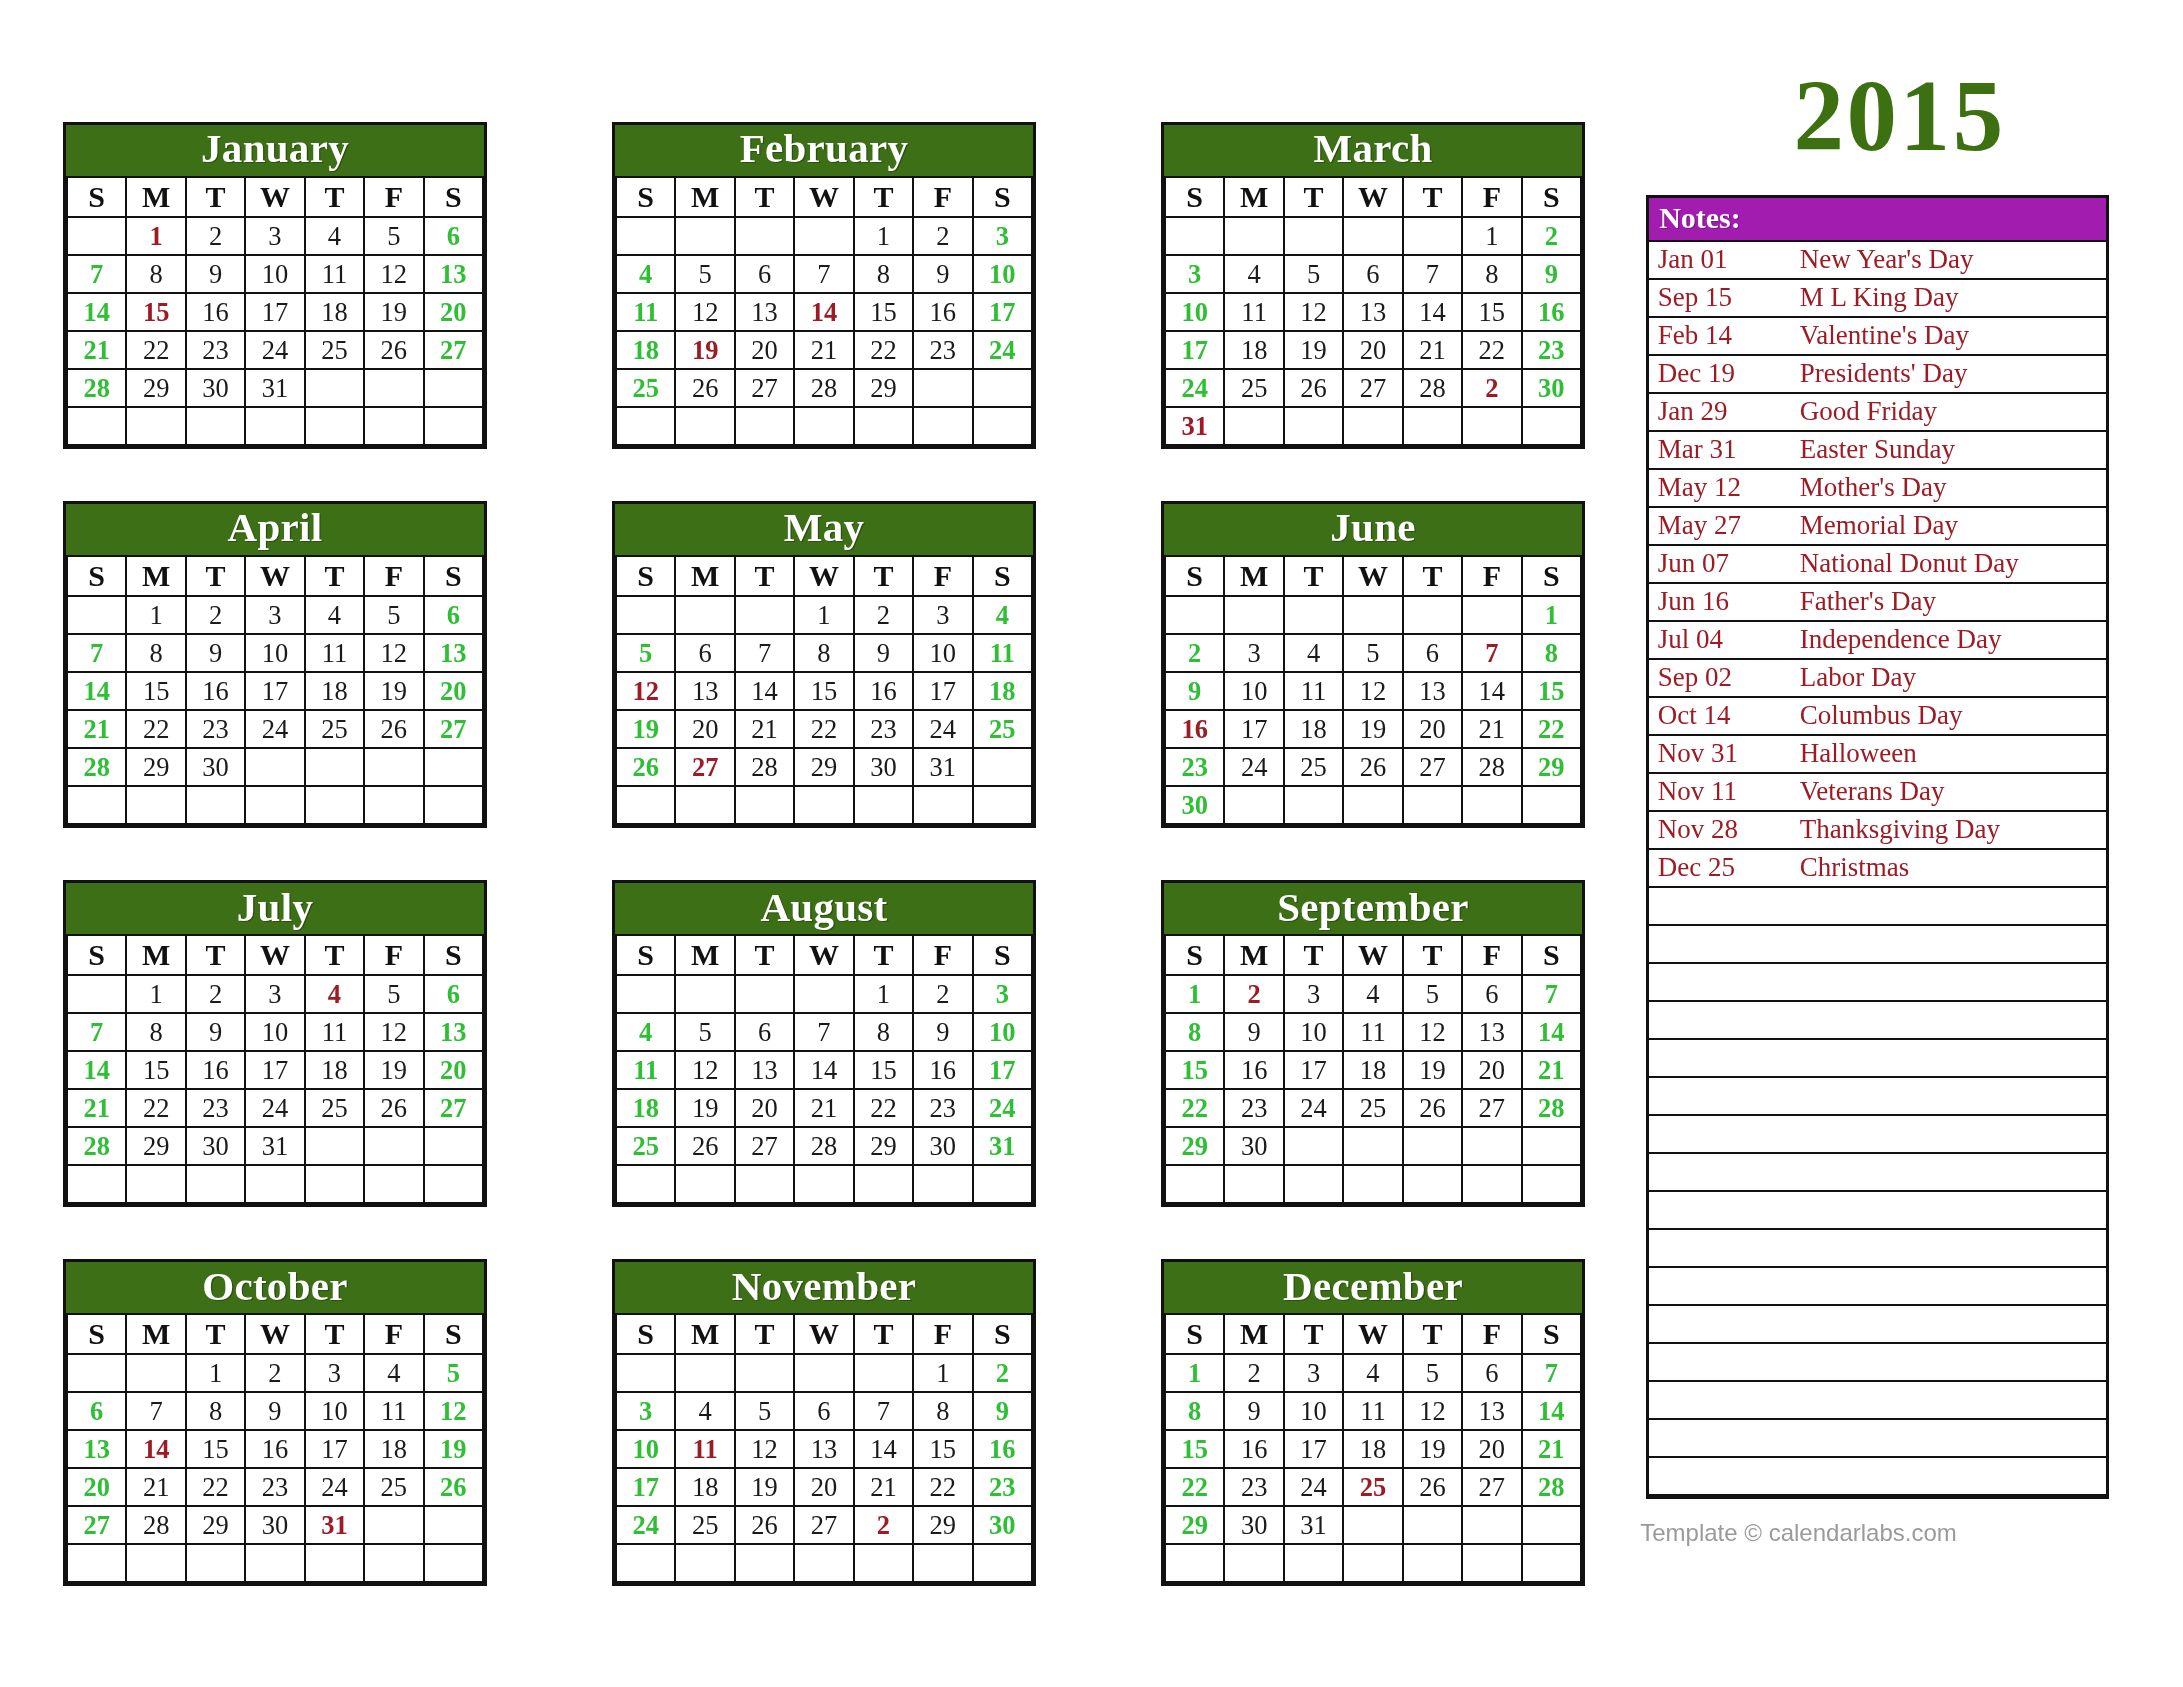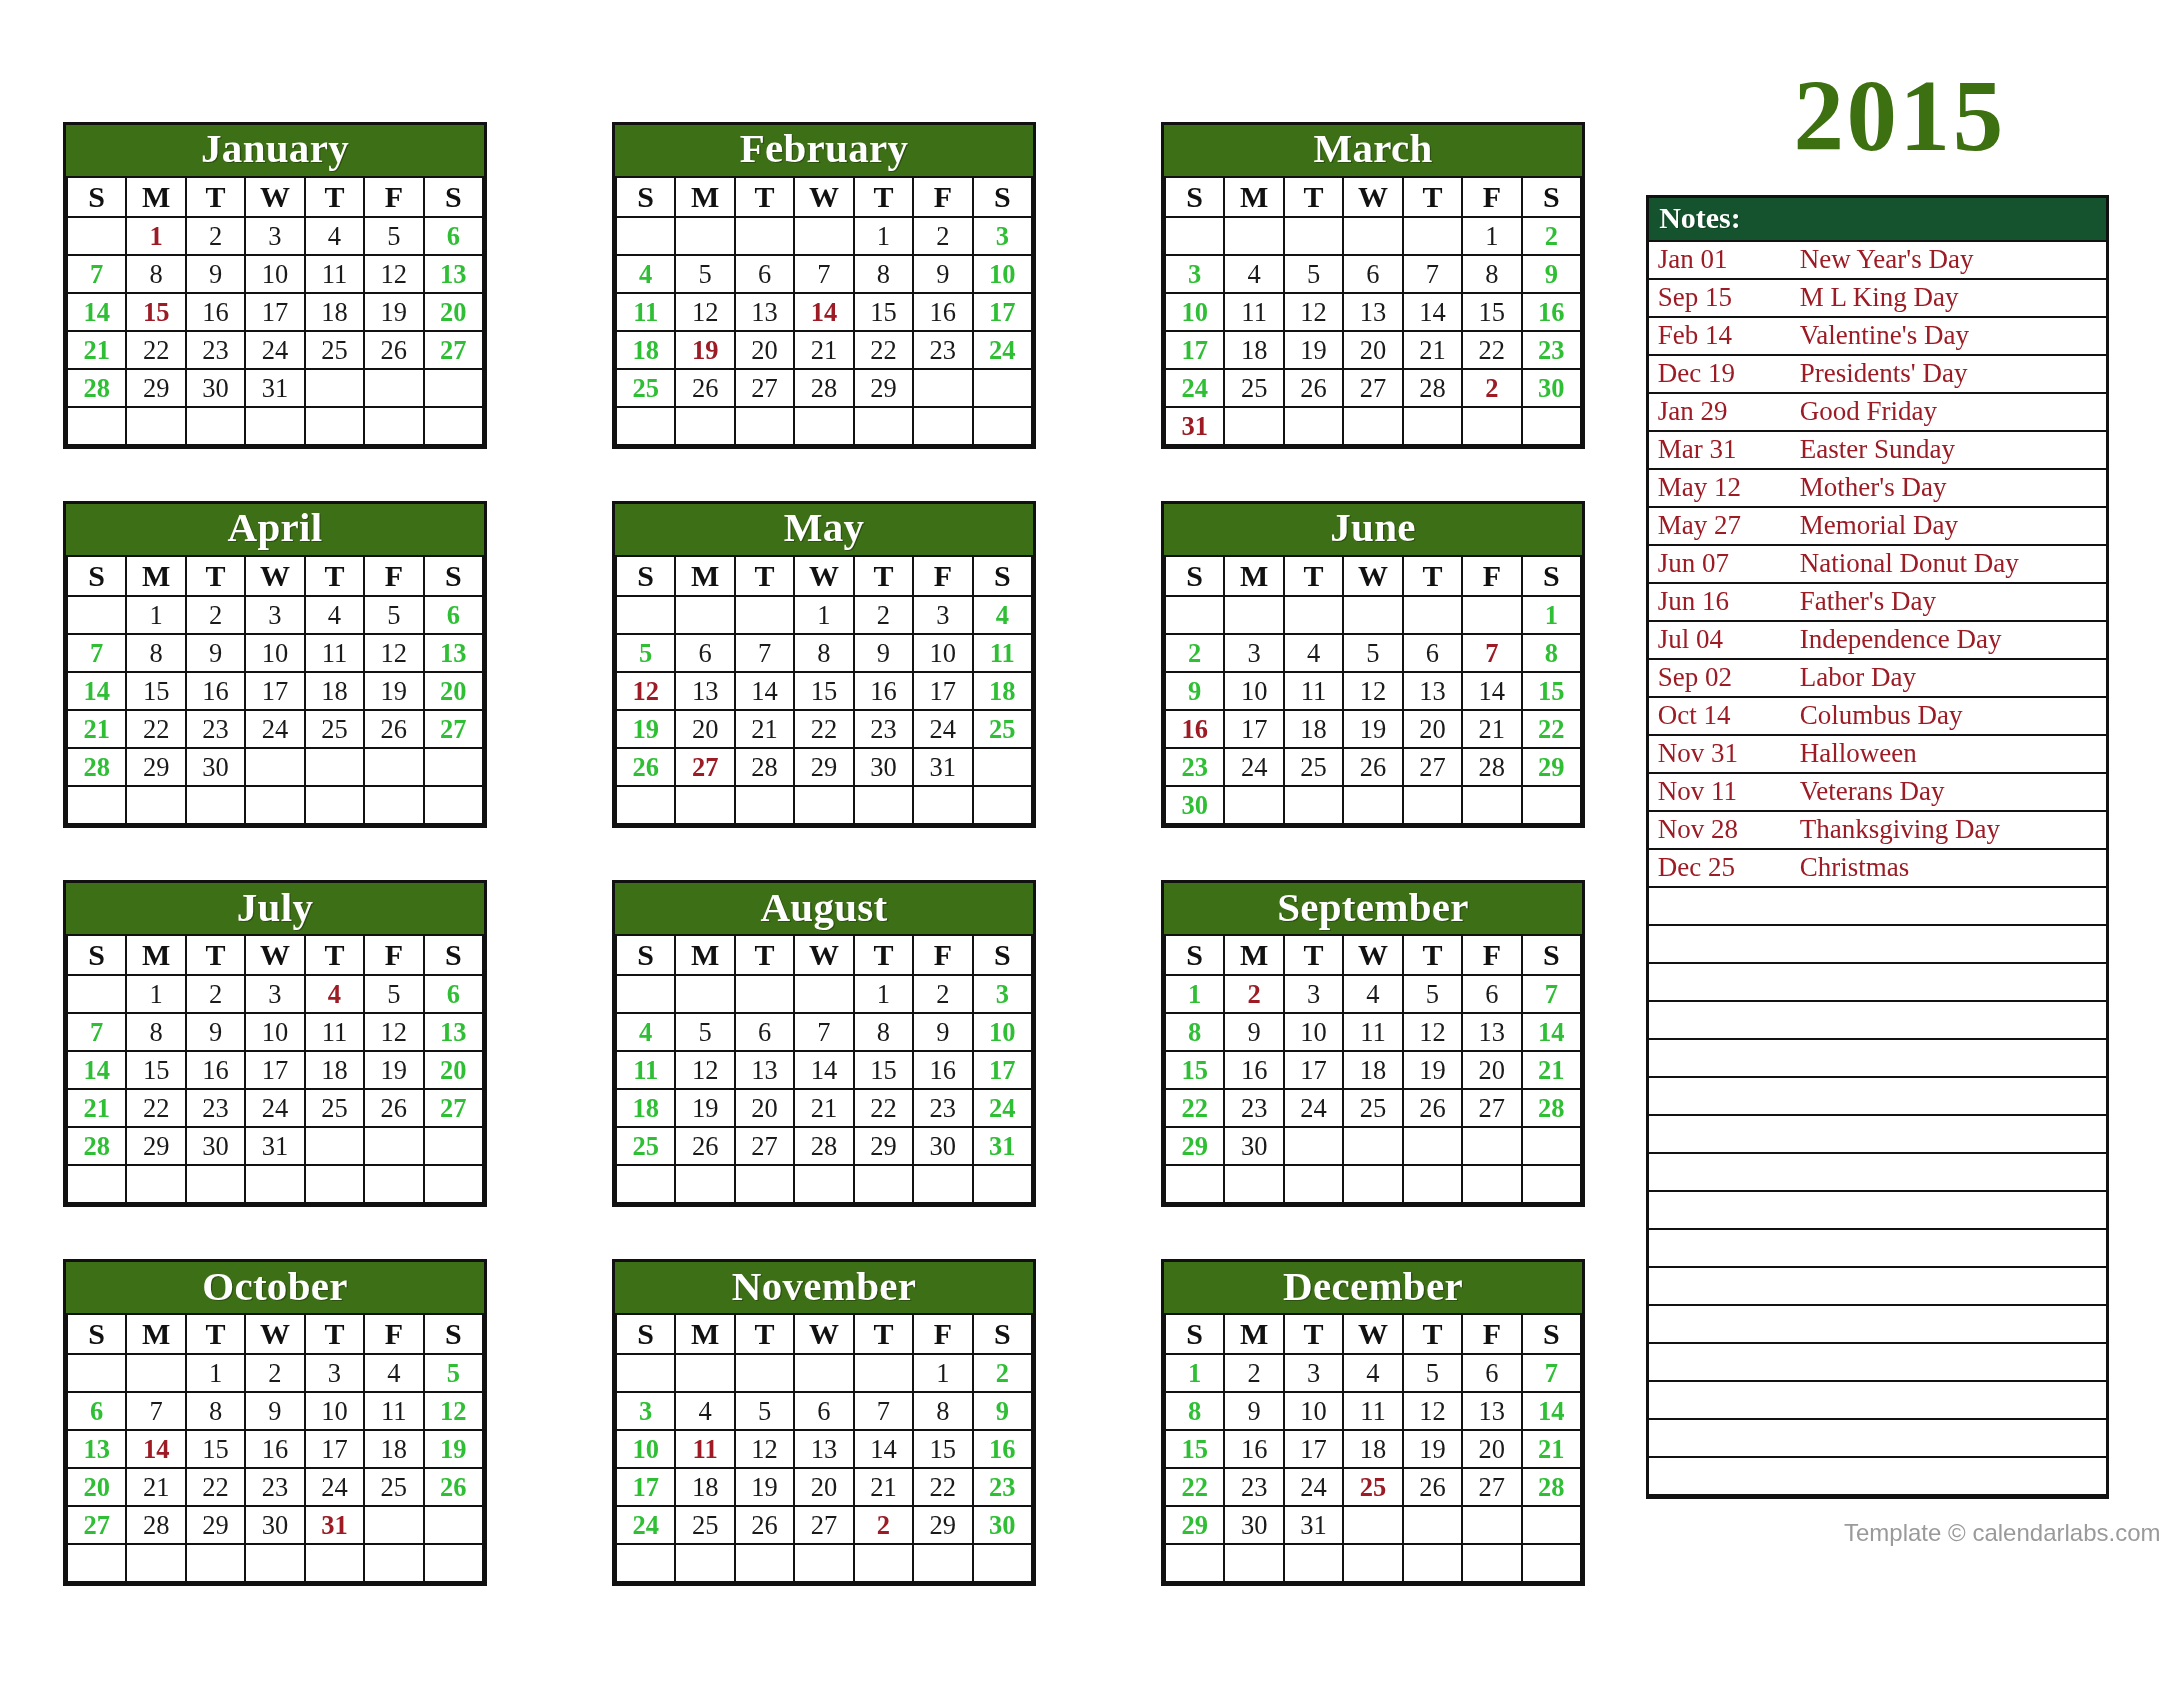--- a/index.html
+++ b/index.html
@@ -102,21 +102,21 @@
     font-family: "Liberation Serif", "DejaVu Serif", serif;
   }
   #notes-panel {
     width: 463px;
     margin-left: 5.3px;
     border: 3.3px solid #111111;
     box-sizing: border-box;
     background: #ffffff;
   }
   #notes-header {
-    background: #14532d;
+    background: #a21caf;
     color: #ffffff;
     font-weight: bold;
     font-size: 30px;
     padding: 4px 0 6px 10.6px;
     line-height: 1.05;
     text-shadow: 1.3px 1.3px 0 rgba(0,0,0,.22);
     font-family: "Liberation Serif", "DejaVu Serif", serif;
   }
   table.notes-table {
     border-collapse: collapse;
@@ -139,21 +139,21 @@
     width: 142px;
     padding-left: 9.3px;
   }
   table.notes-table td.note-label {
     padding-left: 9.3px;
   }
   table.notes-table tr.note-blank td { height: 38px; }
 
   #footer-credit {
     margin-top: 20px;
-    text-align: right;
+    text-align: left;
     color: #9a9a9a;
     font-size: 24px;
     padding-right: 22.5px;
     font-family: "Liberation Sans", "DejaVu Sans", sans-serif;
   }
 </style>
 </head>
 <body>
 
 <div id="page">

